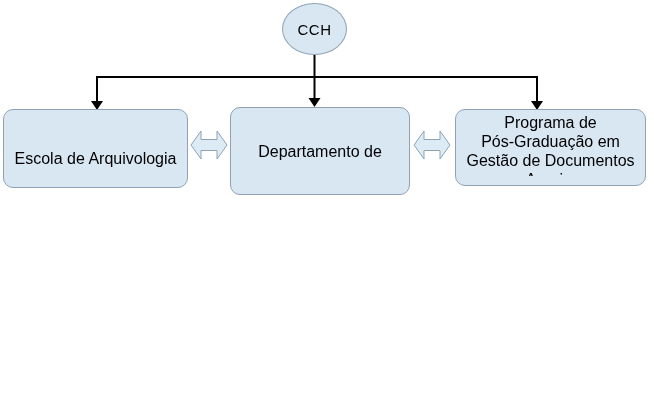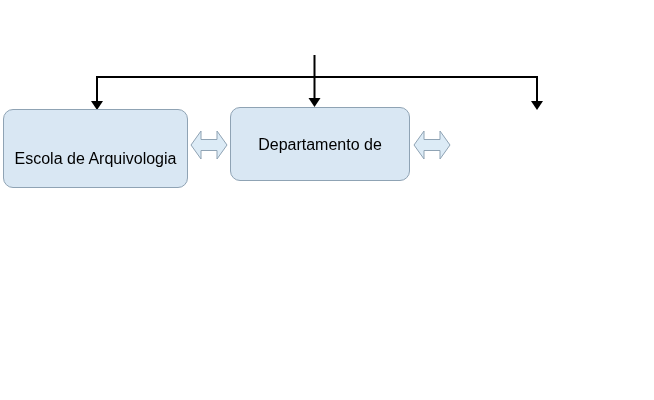--- a/index.html
+++ b/index.html
@@ -41,21 +41,21 @@
     line-height: 19px;
     text-align: center;
     overflow: hidden;
   }
   .box-left  { left: 3px;   top: 109px; width: 185px; height: 79px; }
   .box-left .single-line {
     position: absolute; left: 0; right: 0; top: 39px;
     white-space: nowrap;
   }
   .box-middle {
-    left: 230px; top: 107px; width: 180px; height: 74px;
+    left: 230px; top: 107px; width: 180px; height: 88px;
     display: flex; flex-direction: column; justify-content: center;
   }
   .box-right { left: 455px; top: 109px; width: 191px; height: 77px; }
   .box-right .text-clip {
     position: absolute; left: 0; right: 0; top: 3px;
     height: 63px;            
     overflow: hidden;
   }
   .line { white-space: nowrap; }
 </style>
@@ -76,23 +76,34 @@
 
     <polygon points="91,101 103,101 97,110" fill="#000000"></polygon>
     <polygon points="308.5,98 320.5,98 314.5,107" fill="#000000"></polygon>
     <polygon points="531,101 543,101 537,110" fill="#000000"></polygon>
 
     <polygon points="191,145 201,131 201,139.5 217,139.5 217,131 227,145 217,159 217,150.5 201,150.5 201,159" fill="#dcebf6" stroke="#8fa3b4" stroke-width="1"></polygon>
 
     <polygon points="414,145 424,131 424,139.5 440,139.5 440,131 450,145 440,159 440,150.5 424,150.5 424,159" fill="#dcebf6" stroke="#8fa3b4" stroke-width="1"></polygon>
   </svg>
 
+  <div class="shape ellipse">
+    <span>CCH</span>
+  </div>
 
   <div class="shape box box-left">
     <div class="single-line">Escola de Arquivologia</div>
   </div>
 
   <div class="shape box box-middle">
     <div class="line">Departamento de</div>
   </div>
 
+  <div class="shape box box-right">
+    <div class="text-clip">
+      <div class="line">Programa de</div>
+      <div class="line">Pós-Graduação em</div>
+      <div class="line">Gestão de Documentos</div>
+      <div class="line">e Arquivos</div>
+    </div>
+  </div>
 
 </div>
 
 </body></html>

